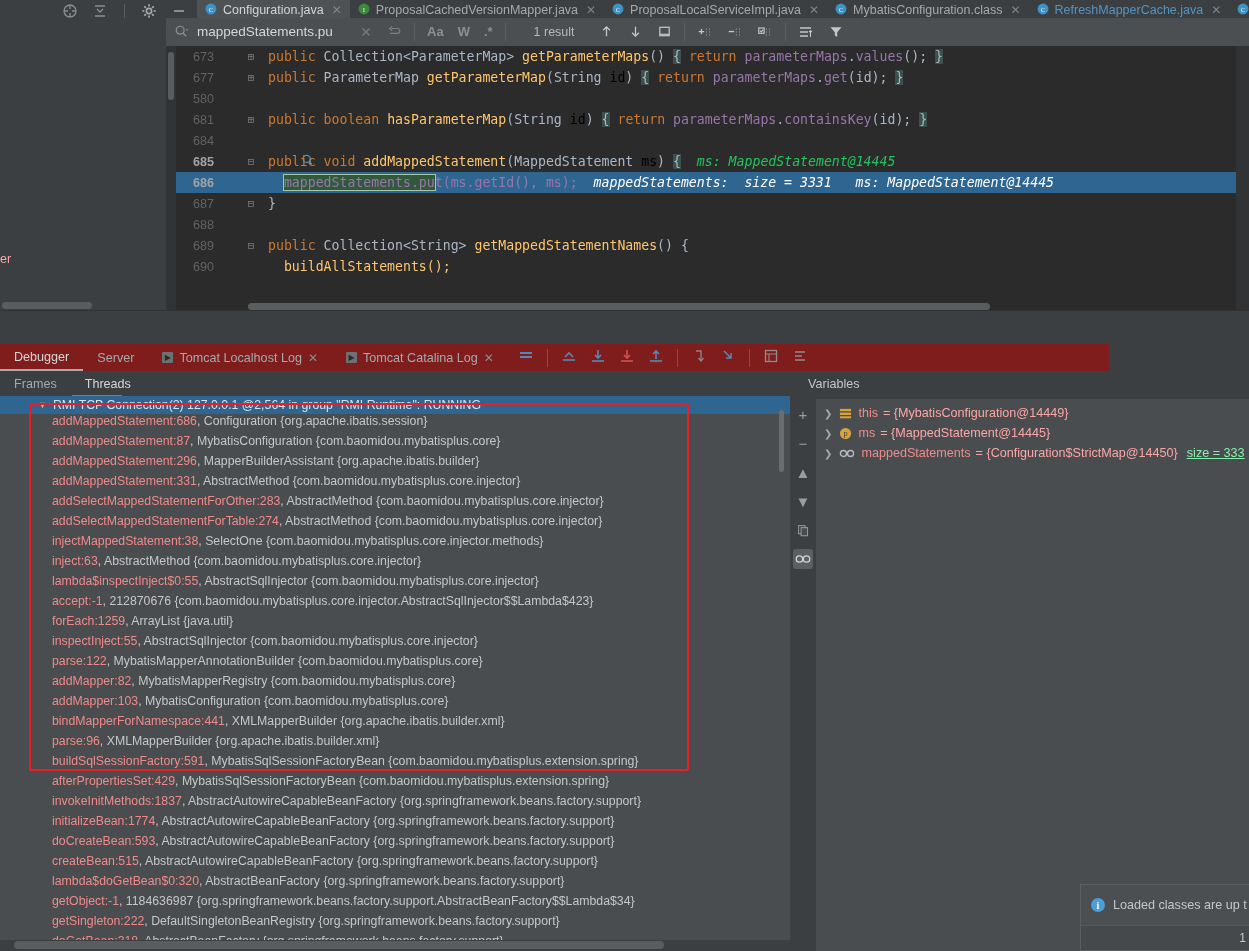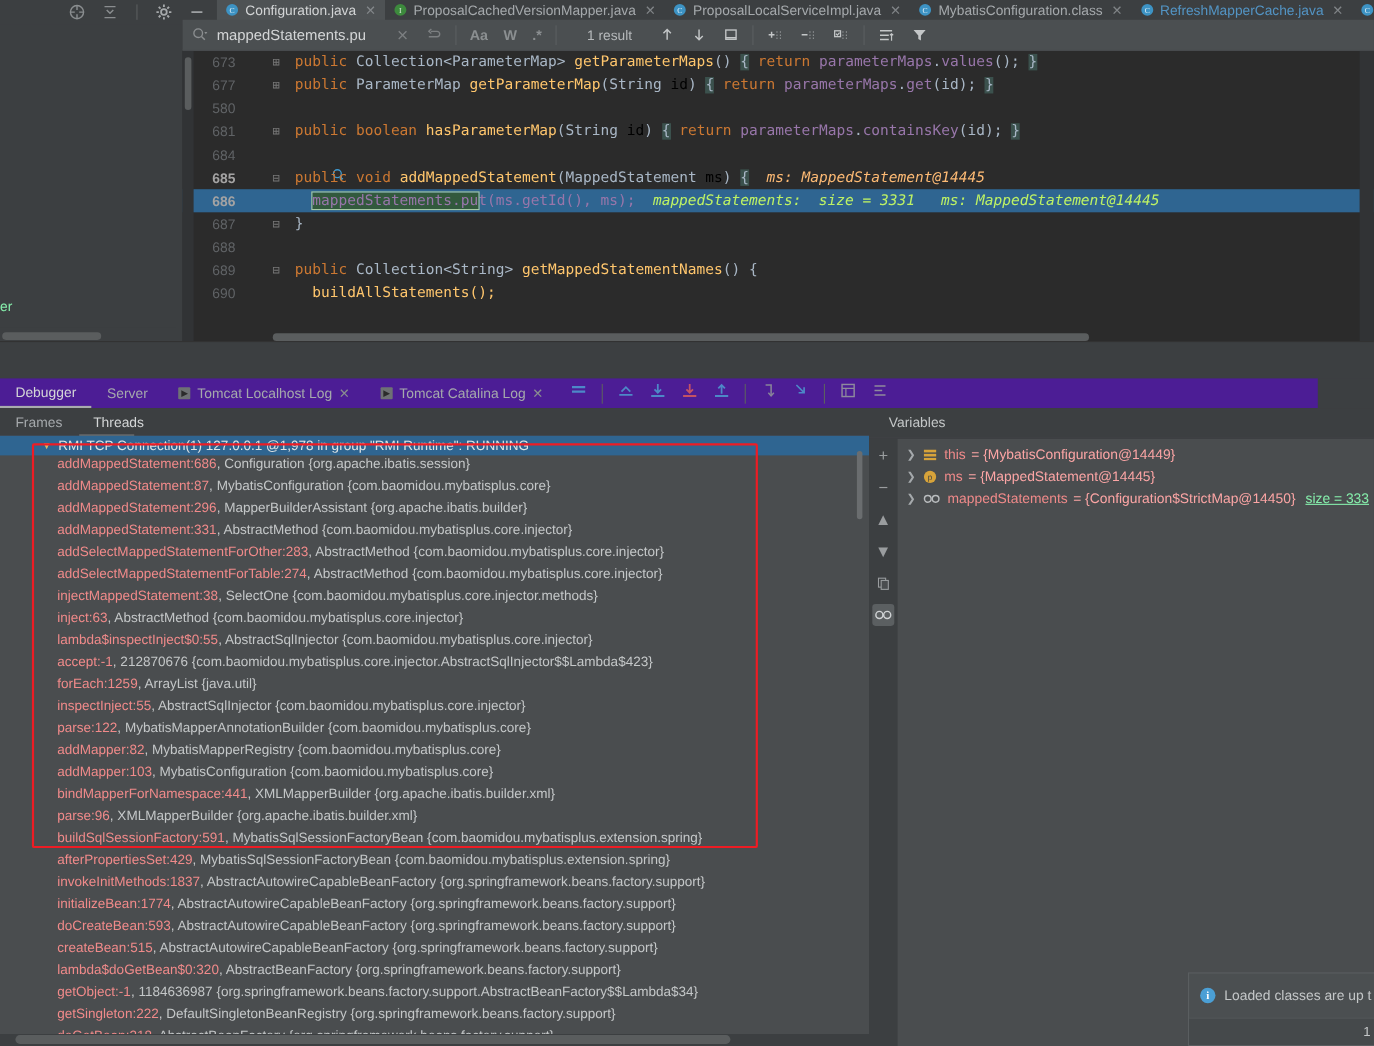--- a/index.html
+++ b/index.html
@@ -65,50 +65,50 @@
   .crow.sel .gutter-line, .crow.cur .gutter-line { color: #a4a3a3; font-weight: 700; }
   .gutter-mark { width: 20px; flex: 0 0 auto; text-align:center; }
   .fold { width: 18px; flex:0 0 auto; color:#787878; font-size: 11px; text-align:center; }
   .code { padding-left: 8px; }
   .k  { color: #cc7832; }      
   .ty { color: #a9b7c6; }
   .m  { color: #ffc66d; }      
   .f  { color: #9876aa; }      
   .p  { color: #a9b7c6; }
   .br { color: #a9b7c6; background: #3b514d; }
-  .hint { color: #fdba74; font-style: italic; }
-  .crow.sel .hint { color: #bef264; }
+  .hint { color: #22c55e; font-style: italic; }
+  .crow.sel .hint { color: #ffffff; }
   .srch-hl { background: #32593d; outline: 1px solid #a5c9a5; color:#9876aa; }
 
   .ed-left-strip {
     position: absolute; left: 166px; top: 46px; width: 10px; height: 264px; background: #313335;
   }
   .ed-scroll-v {
     position: absolute; left: 168px; top: 52px; width: 6px; height: 48px;
     background: #5a5d5e; border-radius: 3px;
   }
   .ed-scroll-h {
     position: absolute; left: 248px; top: 303px; width: 742px; height: 7px;
     background: #5a5d5e; border-radius: 4px;
   }
   .ed-right-bar { position:absolute; right:0; top:46px; width:13px; height:264px; background:#313335; }
 
   
   .left-sliver { position:absolute; left:0; top:0; width:166px; height:310px; background:#3c3f41; }
-  .left-sliver .lbl { position:absolute; left:0; top:272px; font-size:12.5px; color:#86efac; }
+  .left-sliver .lbl { position:absolute; left:0; top:252px; font-size:12.5px; color:#fca5a5; }
   .left-sliver .lscroll { position:absolute; left:2px; top:302px; width:90px; height:7px; background:#5a5d5e; border-radius:4px; }
   .left-sliver .panelbg { position:absolute; left:0; top:0; width:160px; height:298px; background:#3c3f41; }
 
   
   .divider { position:absolute; left:0; top:310px; width:1249px; height:34px; background:#3c3f41; }
   .divider .dline { position:absolute; left:0; top:0; width:1249px; height:1px; background:#323232; }
 
   .dbg-tabs {
-    position:absolute; left:0; top:344px; width:1198px; height:27px;
-    display:flex; align-items:center; background:#4c1d95;
+    position:absolute; left:0; top:344px; width:1109px; height:27px;
+    display:flex; align-items:center; background:#7f1d1d;
   }
   .dtab { font-size:12.6px; color:#a5a9ac; padding: 0 14px; height:27px; display:flex; align-items:center; gap:6px; }
   .dtab.active { color:#d4d6d7; border-bottom:2px solid #a8acae; }
   .dtab .dx { color:#8a8e90; font-size:12px; }
   .run-glyph { width:11px; height:11px; background:#6e7174; color:#2b2b2b; font-size:8px; display:flex; align-items:center; justify-content:center; border-radius:1px;}
   .dbg-toolicons { display:flex; align-items:center; gap:13px; margin-left: 10px; }
   .dti { width:16px; height:16px; opacity:.85; }
 
   .sub-tabs { position:absolute; left:0; top:371px; width:790px; height:26px; background:#3c3f41; display:flex; align-items:center; }
   .stab { font-size:12.6px; color:#a5a9ac; padding:0 14px; height:26px; display:flex; align-items:center; }
@@ -466,21 +466,21 @@
 
   <div class="sub-tabs" id="subtabs">
       <div class="stab">Frames</div>
       <div class="stab active">Threads</div>
     </div>
   <div class="stab-underline"></div>
 
   <div class="frames">
     <div class="thread-row">
       <span class="tri">▼</span>
-      <span>RMI TCP Connection(1) 127.0.0.1 @1,978 in group "RMI Runtime": RUNNING</span>
+      <span>RMI TCP Connection(2) 127.0.0.1 @2,564 in group "RMI Runtime": RUNNING</span>
     </div>
     <div id="framelist">
         <div class="frame-row">
           <span class="fn">addMappedStatement:686</span>
           <span class="rest">, Configuration {org.apache.ibatis.session}</span>
         </div>
         <div class="frame-row">
           <span class="fn">addMappedStatement:87</span>
           <span class="rest">, MybatisConfiguration {com.baomidou.mybatisplus.core}</span>
         </div>

